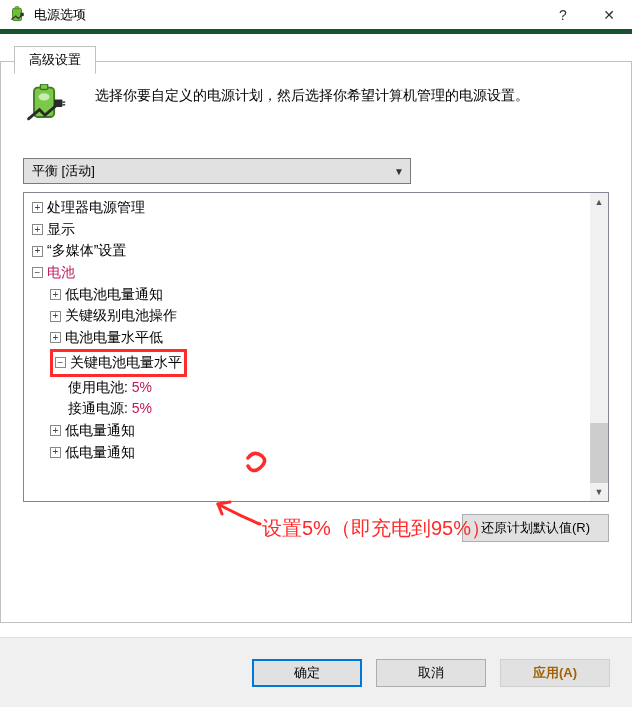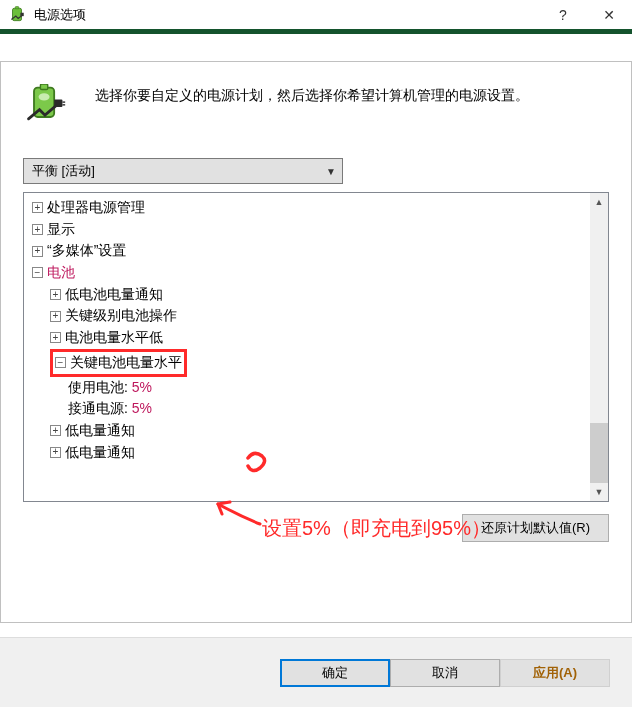--- a/index.html
+++ b/index.html
@@ -69,21 +69,21 @@
 
   .hero {
     display: flex;
     gap: 28px;
     margin-bottom: 30px;
   }
   .hero .bigicon { width: 44px; height: 44px; flex-shrink: 0; }
   .hero .desc { font-size: 14px; line-height: 1.6; }
 
   .combo {
-    width: 320px;
+    width: 388px;
     height: 26px;
     border: 1px solid #7a7a7a;
     background: #e1e1e1;
     display: flex;
     align-items: center;
     padding: 0 6px 0 8px;
     font-size: 13px;
     margin-bottom: 8px;
   }
   .combo .arrow { margin-left: auto; font-size: 10px; color: #333; }
@@ -161,21 +161,21 @@
 
   .footer {
     position: absolute;
     left: 0; right: 0; bottom: 0;
     height: 70px;
     background: #f0f0f0;
     border-top: 1px solid #ddd;
     display: flex;
     align-items: center;
     justify-content: flex-end;
-    gap: 0;
+    gap: 14px;
     padding-right: 22px;
   }
   .footer .winbtn { min-width: 110px; }
 
   
   .anno-svg {
     position: absolute;
     pointer-events: none;
     top: 0; left: 0;
   }
@@ -197,20 +197,23 @@
     <rect x="13" y="1" width="6" height="4" rx="1" fill="#6bbf3a" stroke="#3e7a1f"></rect>
     <path d="M6 24 L14 18 L18 22 L26 16" stroke="#333" stroke-width="2.2" fill="none"></path>
     <rect x="22" y="12" width="6" height="6" fill="#333"></rect>
   </svg>
   <span class="title">电源选项</span>
   <div class="btn">?</div>
   <div class="btn">✕</div>
 </div>
 
 <div class="client">
+  <div class="tabstrip">
+    <div class="tab">高级设置</div>
+  </div>
   <div class="tabpanel">
 
     <div class="hero">
       <svg class="bigicon" viewBox="0 0 48 48">
         <rect x="12" y="4" width="22" height="32" rx="4" fill="#7cc94a" stroke="#3e7a1f" stroke-width="2"></rect>
         <rect x="19" y="0" width="8" height="6" rx="1.5" fill="#7cc94a" stroke="#3e7a1f" stroke-width="1.5"></rect>
         <ellipse cx="23" cy="14" rx="6" ry="4" fill="#c9ecb0"></ellipse>
         <path d="M6 38 L18 28 L24 34 L38 22" stroke="#2a2a2a" stroke-width="3" fill="none" stroke-linecap="round"></path>
         <rect x="34" y="17" width="9" height="8" rx="1" fill="#2a2a2a"></rect>
         <rect x="43" y="19" width="3" height="1.5" fill="#2a2a2a"></rect>

